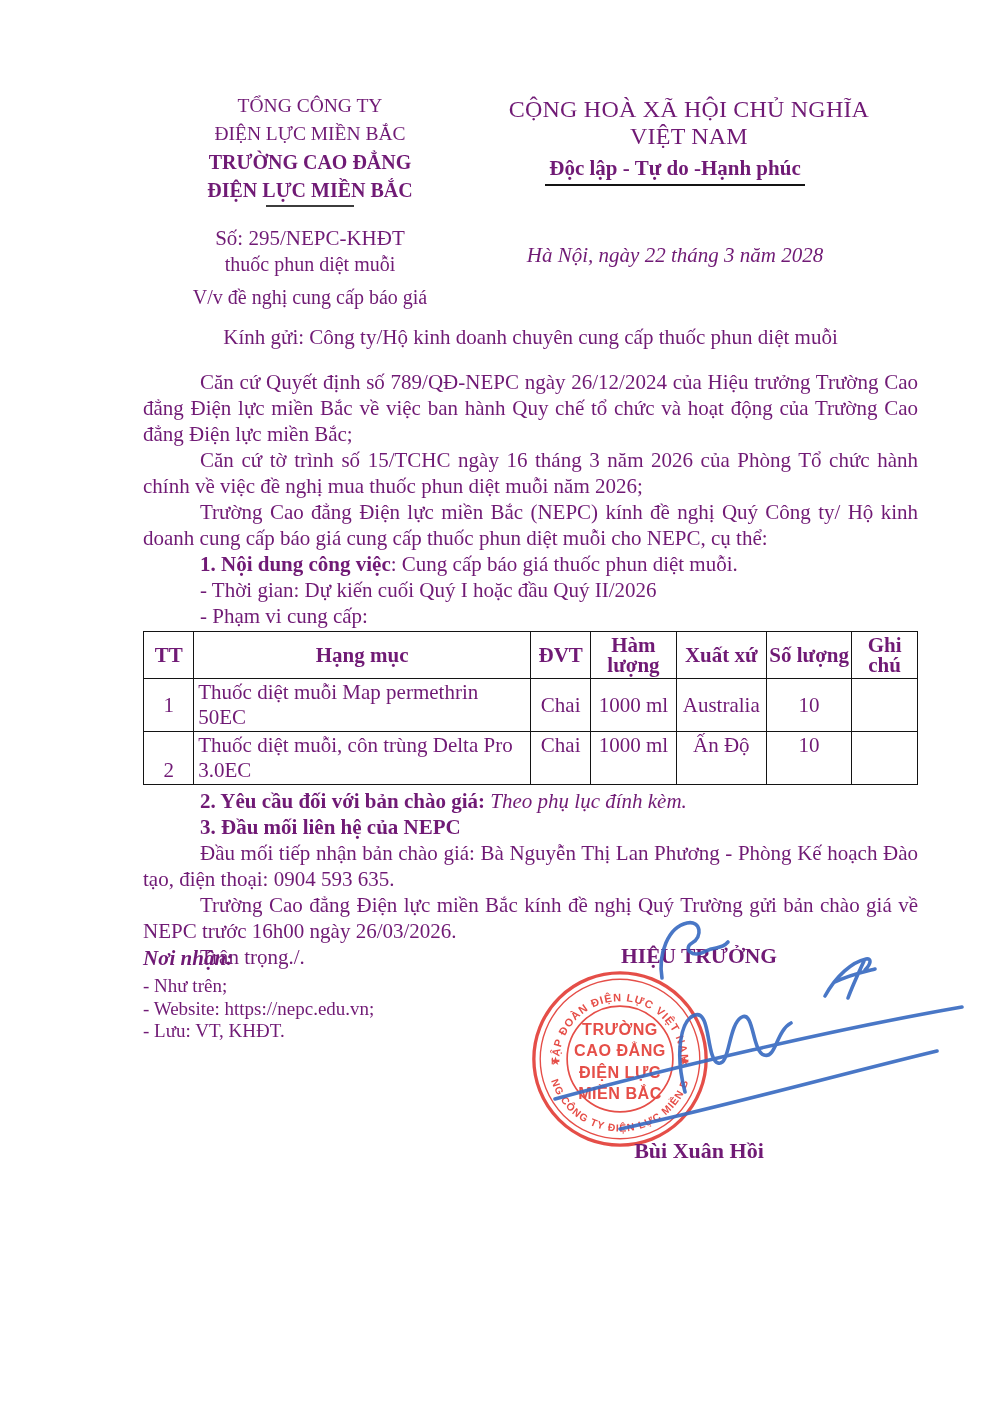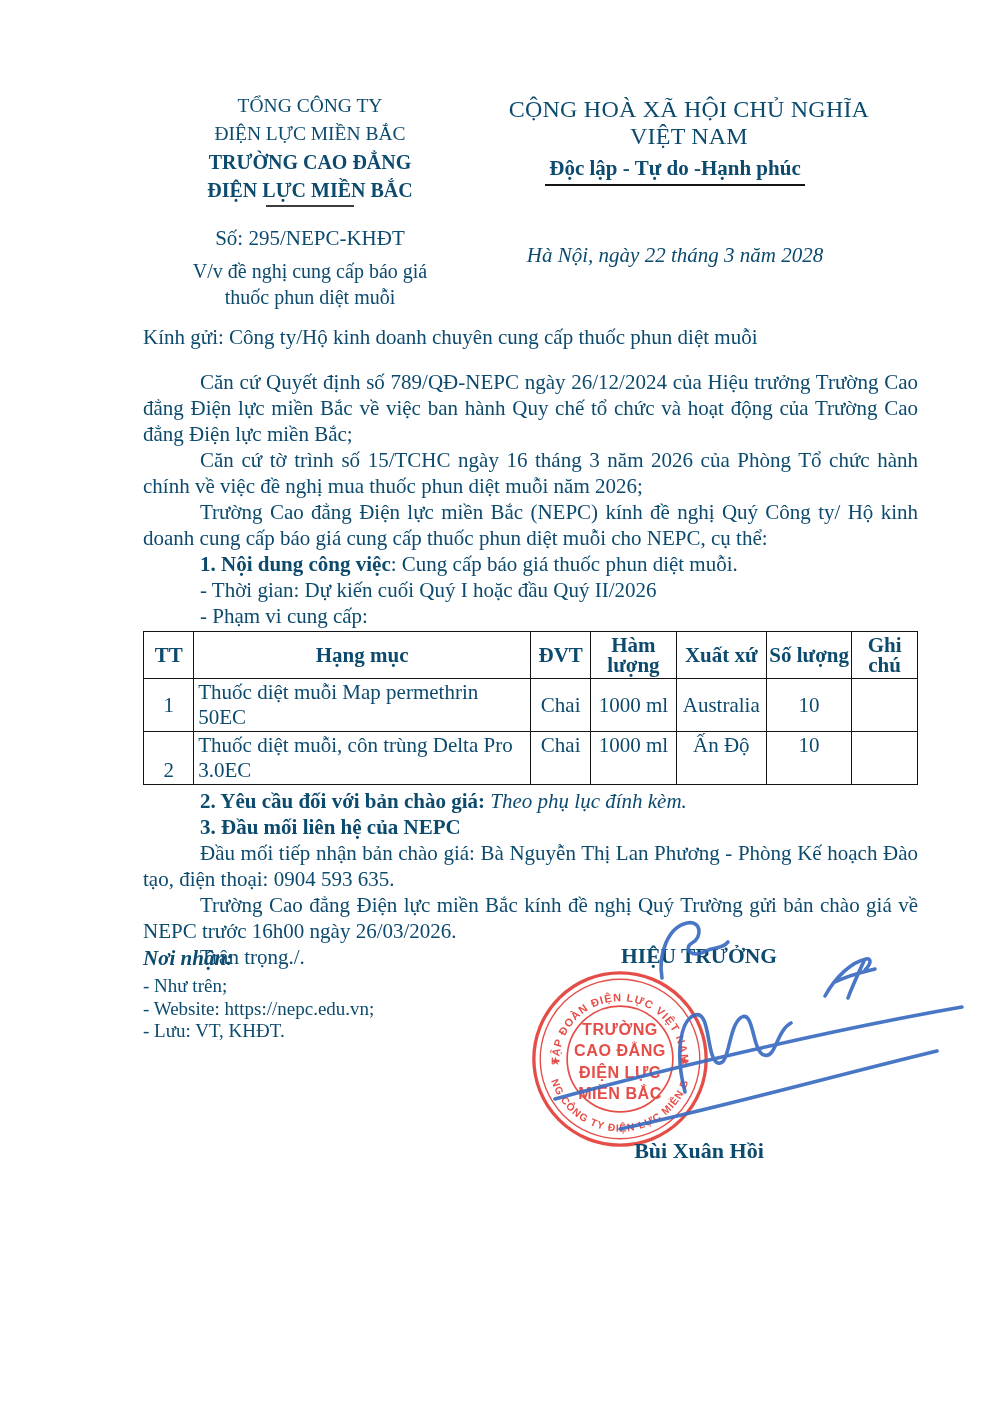--- a/index.html
+++ b/index.html
@@ -1,33 +1,33 @@
 <!DOCTYPE html>
 <html><head>
 <meta charset="utf-8">
 <style>
   html,body { margin:0; padding:0; background:#ffffff; }
   .page {
     position:relative; width:1000px; height:1414px; background:#ffffff;
-    font-family:"Liberation Serif","DejaVu Serif",serif; color:#0c4a6e; overflow:hidden;
+    font-family:"Liberation Serif","DejaVu Serif",serif; color:#701a75; overflow:hidden;
   }
   
   .org-block { position:absolute; left:148px; top:92px; width:324px; text-align:center; z-index:1; }
   .org-line  { font-size:19.5px; line-height:28px; }
   .org-line.bold { font-weight:bold; font-size:20px; }
   .org-underline { width:88px; border-bottom:2.2px solid #3c3c3c; margin:1px auto 0 auto; }
   .doc-number { font-size:21px; margin-top:19px; }
   .subject { font-size:20px; line-height:26px; margin-top:7px; }
   .national-block { position:absolute; left:452px; top:96px; width:446px; text-align:center; z-index:1; }
   .national-title { font-size:24px; font-weight:normal; letter-spacing:.2px;margin-left:28px; }
   .motto { display:inline-block; font-size:21px; font-weight:bold; border-bottom:2.2px solid #141414; padding:0 4px 3px 4px; margin-top:6px; }
   .place-date { font-style:italic; font-size:21px; margin-top:57px; }
   
   .doc-body { position:absolute; left:143px; top:324px; width:775px; font-size:21px; line-height:26px; z-index:1; }
-  .salutation { margin:0 0 19px 0; }
+  .salutation { text-align:center; margin:0 0 19px 0; }
   p.para { margin:0; text-align:justify; text-indent:57px; }
   .item { padding-left:57px; }
   .bold { font-weight:bold; }
   .italic { font-style:italic; }
   
   table.scope { width:100%; border-collapse:collapse; margin:2px 0 3px 0; }
   .scope th, .scope td { border:1.6px solid #141414; }
   .scope th { font-weight:bold; text-align:center; line-height:20px; padding:3px 1px; }
   .scope td { line-height:25px; padding:1px 4px; }
   .scope td.c { text-align:center; }
@@ -49,22 +49,22 @@
 
 <div class="page">
 
   <div class="org-block">
     <div class="org-line">TỔNG CÔNG TY</div>
     <div class="org-line">ĐIỆN LỰC MIỀN BẮC</div>
     <div class="org-line bold">TRƯỜNG CAO ĐẲNG</div>
     <div class="org-line bold">ĐIỆN LỰC MIỀN BẮC</div>
     <div class="org-underline"></div>
     <div class="doc-number">Số: 295/NEPC-KHĐT</div>
+    <div class="subject" style="margin-top:0">thuốc phun diệt muỗi</div>
     <div class="subject">V/v đề nghị cung cấp báo giá</div>
-    <div class="subject" style="margin-top:0">thuốc phun diệt muỗi</div>
   </div>
 
   <div class="national-block">
     <div class="national-title">CỘNG HOÀ XÃ HỘI CHỦ NGHĨA VIỆT NAM</div>
     <div><span class="motto">Độc lập - Tự do -Hạnh phúc</span></div>
     <div class="place-date">Hà Nội, ngày 22 tháng 3 năm 2028</div>
   </div>
 
   <div class="doc-body">
     <div class="salutation">Kính gửi: Công ty/Hộ kinh doanh chuyên cung cấp thuốc phun diệt muỗi</div>

